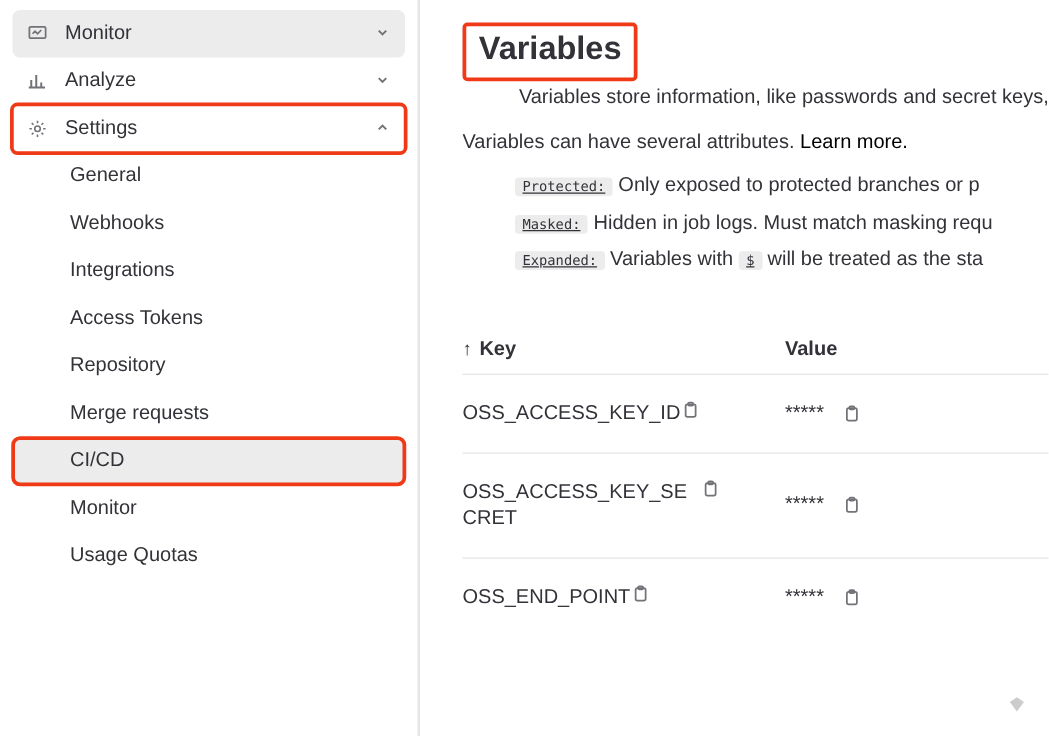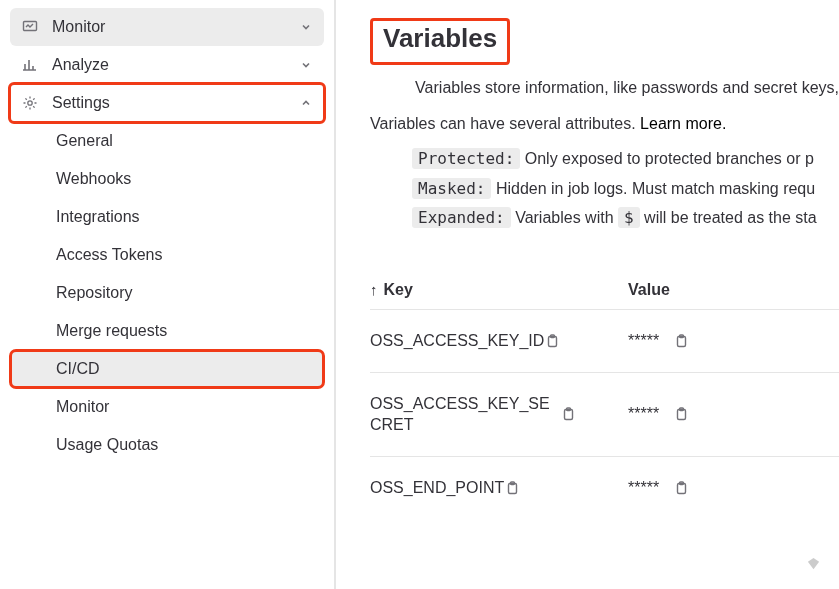--- a/index.html
+++ b/index.html
@@ -75,55 +75,55 @@
       font-weight: 700;
       color: #333238;
       display: inline-block;
       padding: 2px 6px;
     }
     .title-wrap {
       display:inline-block;
       border: 3px solid #f03a17;
       border-radius: 4px;
       padding: 0 4px 6px;
-      margin-bottom: 10px;
     }
     .desc, .attr-line, .bullets li { font-size: 16px; color: #333238; line-height: 1.6; }
     .desc { margin-bottom: 10px; white-space: nowrap; overflow: hidden; text-align: right; }
     .attr-line { margin-bottom: 10px; }
     a.link { color: #000000; text-decoration: none; }
     .bullets { margin-left: 42px; margin-bottom: 40px; }
     .bullets li { white-space: nowrap; overflow: hidden; margin-bottom: 4px;}
     code.inline {
       background: #ececec;
       padding: 1px 6px;
       border-radius: 3px;
       font-family: ui-monospace, SFMono-Regular, Menlo, monospace;
-      font-size: 16px;
+      font-size: 11px;
+      text-decoration: underline;
     }
 
     .var-table { width: 100%; }
     .thead {
       display: flex;
       padding: 10px 0;
       border-bottom: 1px solid #e5e5e5;
       font-weight: 600;
       font-size: 16px;
     }
     .col-key { width: 258px; display:flex; align-items:center; gap:6px; }
     .col-val { flex: 1; }
     .trow {
       display: flex;
       align-items: center;
       padding: 20px 0;
       border-bottom: 1px solid #e5e5e5;
       font-size: 16px;
     }
     .trow:last-child{border-bottom:none; padding-bottom:4px;}
-    .cell-key { width: 258px; display:flex; align-items:center; }
+    .cell-key { width: 258px; display:flex; align-items:flex-start; }
     .cell-key .keytext { max-width: 190px; word-break: break-word; line-height:1.35; }
     .cell-val { flex: 1; display:flex; align-items:center; gap:14px; }
     .copy-icon { color: #737278; cursor:pointer; flex-shrink:0; display:inline-flex; }
 
     .watermark {
       position: absolute;
       right: 18px;
       bottom: 18px;
       color: #bbb;
       font-size: 14px;

